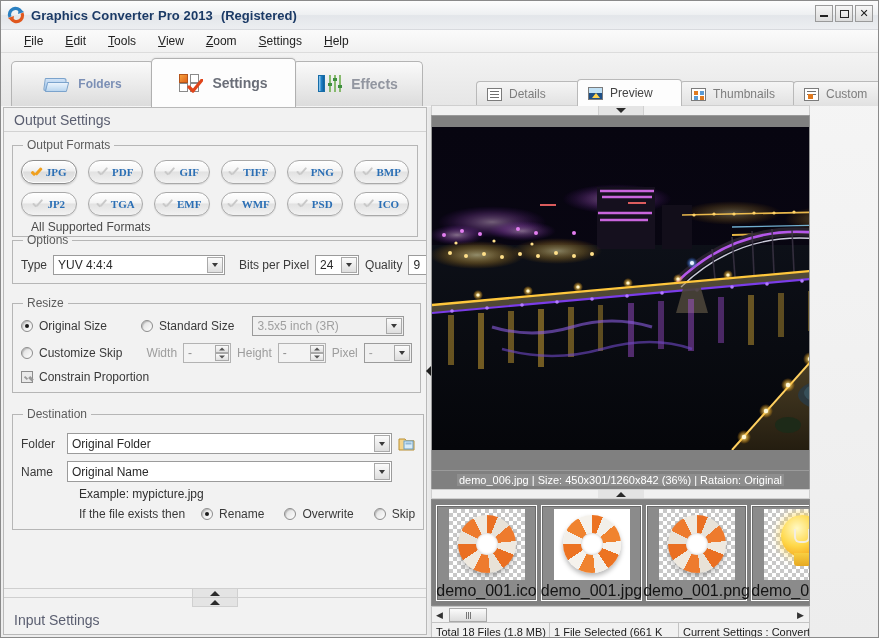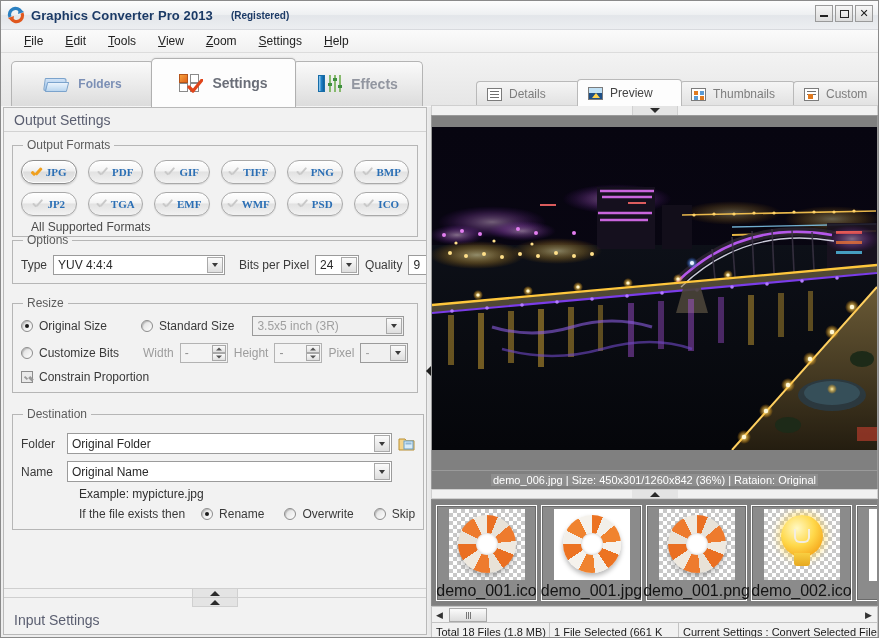--- a/index.html
+++ b/index.html
@@ -27,21 +27,21 @@
     display: flex; align-items: center;
   }
   #app-icon {
     width: 18px; height: 18px; margin-left: 6px; margin-right: 6px;
     position: relative; flex: none;
   }
   #title-text {
     font-weight: bold; font-size: 13px; color: #1b3a66;
     letter-spacing: 0.1px; white-space: nowrap;
   }
-  #title-reg { font-weight: bold; font-size: 10px; color: #1b3a66; margin-left: 18px; }
+  #title-reg { font-weight: bold; font-size: 13px; color: #1b3a66; margin-left: 8px; }
   #win-btns {
     position: absolute; right: 5px; top: 4px; display: flex; gap: 2px;
   }
   .win-btn {
     width: 18px; height: 17px;
     background: linear-gradient(to bottom, #f6f6f6, #dcdcdc);
     border: 1px solid #9a9a9a;
     display: flex; align-items: center; justify-content: center;
     font-size: 11px; color: #1a1a1a; line-height: 1;
   }
@@ -284,21 +284,21 @@
     background: linear-gradient(to right,#ededed,#e3e3e3);
   }
   #splitter .handle {
     position: absolute; left: -1px; top: 258px; width: 0; height: 0;
     border-top: 6px solid transparent; border-bottom: 6px solid transparent;
     border-right: 6px solid #1c1c1c;
   }
 
   
   #rightpanel {
-    position: absolute; left: 430px; top: 104px; width: 447px; height: 530px;
+    position: absolute; left: 430px; top: 104px; width: 379px; height: 530px;
     display: flex; flex-direction: column;
   }
   #preview-collapse {
     height: 10px; background: #f1f1f1; border: 1px solid #cfcfcf; border-bottom: none;
     position: relative; flex: none;
   }
   #preview-collapse .grip {
     position: absolute; left: 50%; transform: translateX(-50%); top: 0;
     width: 46px; height: 9px; background: #e4e4e4; border-left:1px solid #d0d0d0;border-right:1px solid #d0d0d0;
     display: flex; align-items: center; justify-content: center;
@@ -605,21 +605,21 @@
           <span class="lbl">Original Size</span>
           <i class="radio" style="margin-left:28px;"></i>
           <span class="lbl">Standard Size</span>
           <div class="combo dis" style="width:152px;margin-left:12px;">
             <span>3.5x5 inch (3R)</span>
             <i class="arrow"></i>
           </div>
         </div>
         <div class="opt-row" style="margin-top:7px;">
           <i class="radio"></i>
-          <span class="lbl">Customize Bits</span>
+          <span class="lbl">Customize Skip</span>
           <span class="lbl dis" style="margin-left:18px;">Width</span>
           <div class="spin" style="width:48px;">
             <span>-</span>
             <span class="btns">
                 <i class="up"></i>
                 <i class="dn"></i>
               </span>
           </div>
           <span class="lbl dis">Height</span>
           <div class="spin" style="width:48px;">

